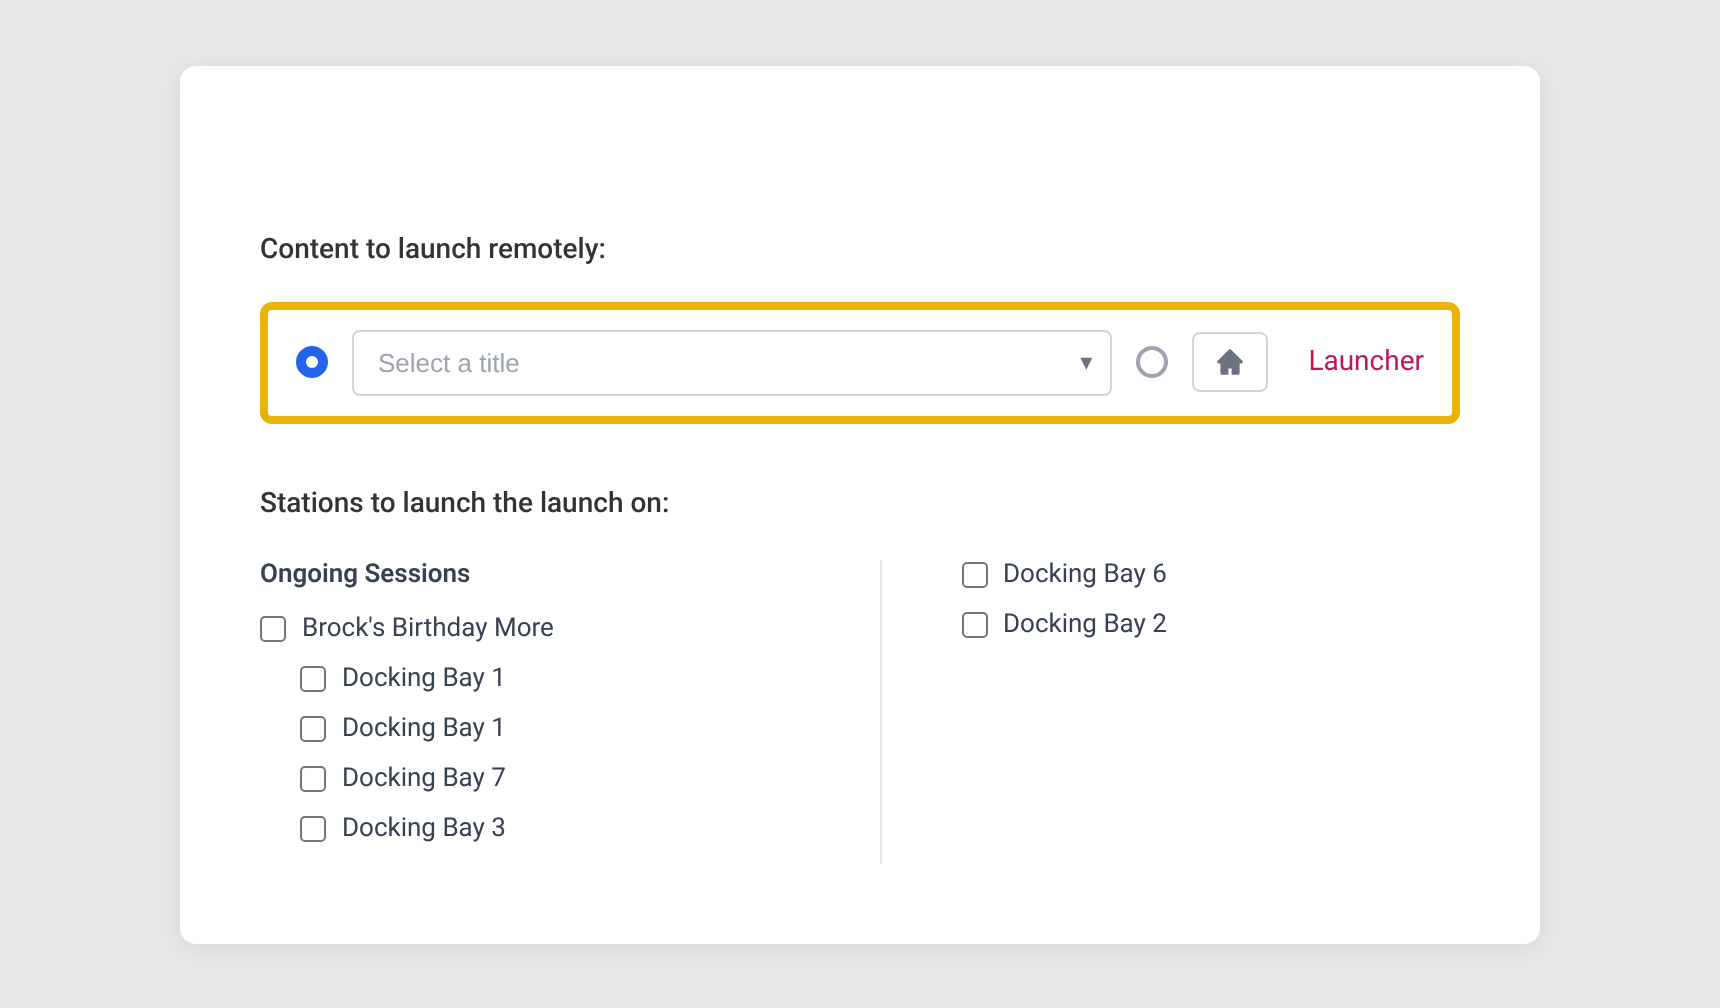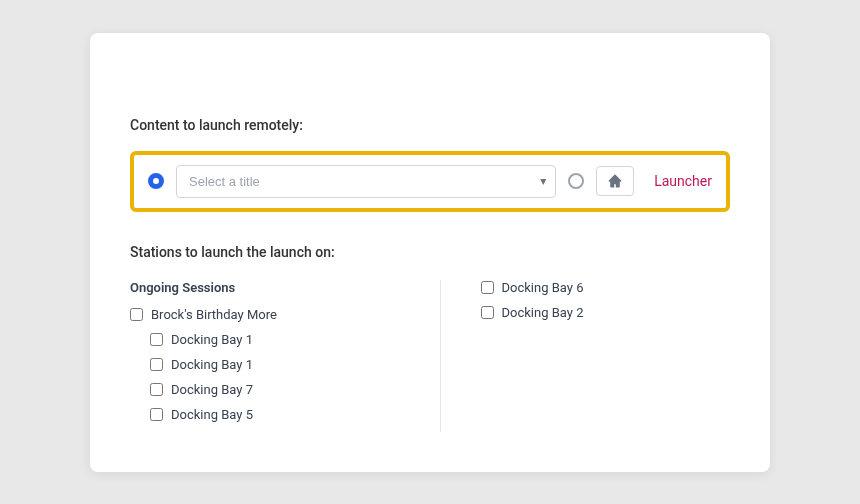--- a/index.html
+++ b/index.html
@@ -255,21 +255,21 @@
             <div class="checkbox-item indent">
               <input type="checkbox" style="">
               <span class="checkbox-label">Docking Bay 1</span>
             </div>
             <div class="checkbox-item indent">
               <input type="checkbox" style="">
               <span class="checkbox-label">Docking Bay 7</span>
             </div>
             <div class="checkbox-item indent">
               <input type="checkbox" style="">
-              <span class="checkbox-label">Docking Bay 5</span>
+              <span class="checkbox-label">Docking Bay 3</span>
             </div>
           </div>
       </div>
 
       <div class="stations-col-divider"></div>
 
       <div class="stations-col-right">
         <div id="more-items-container">
             <div class="checkbox-item indent">
               <input type="checkbox" style="">

